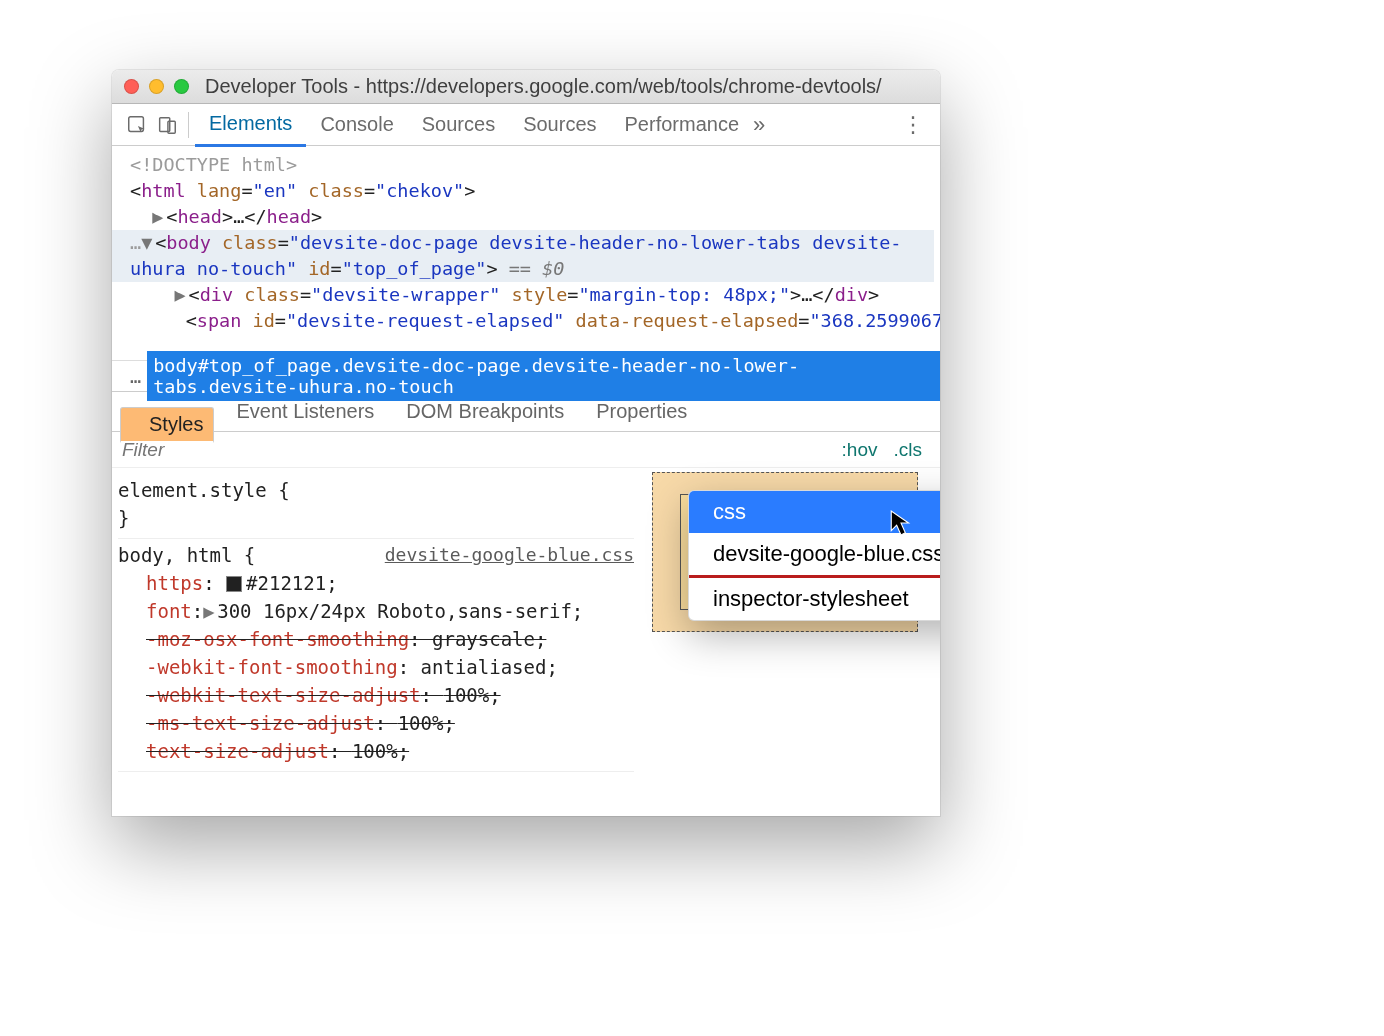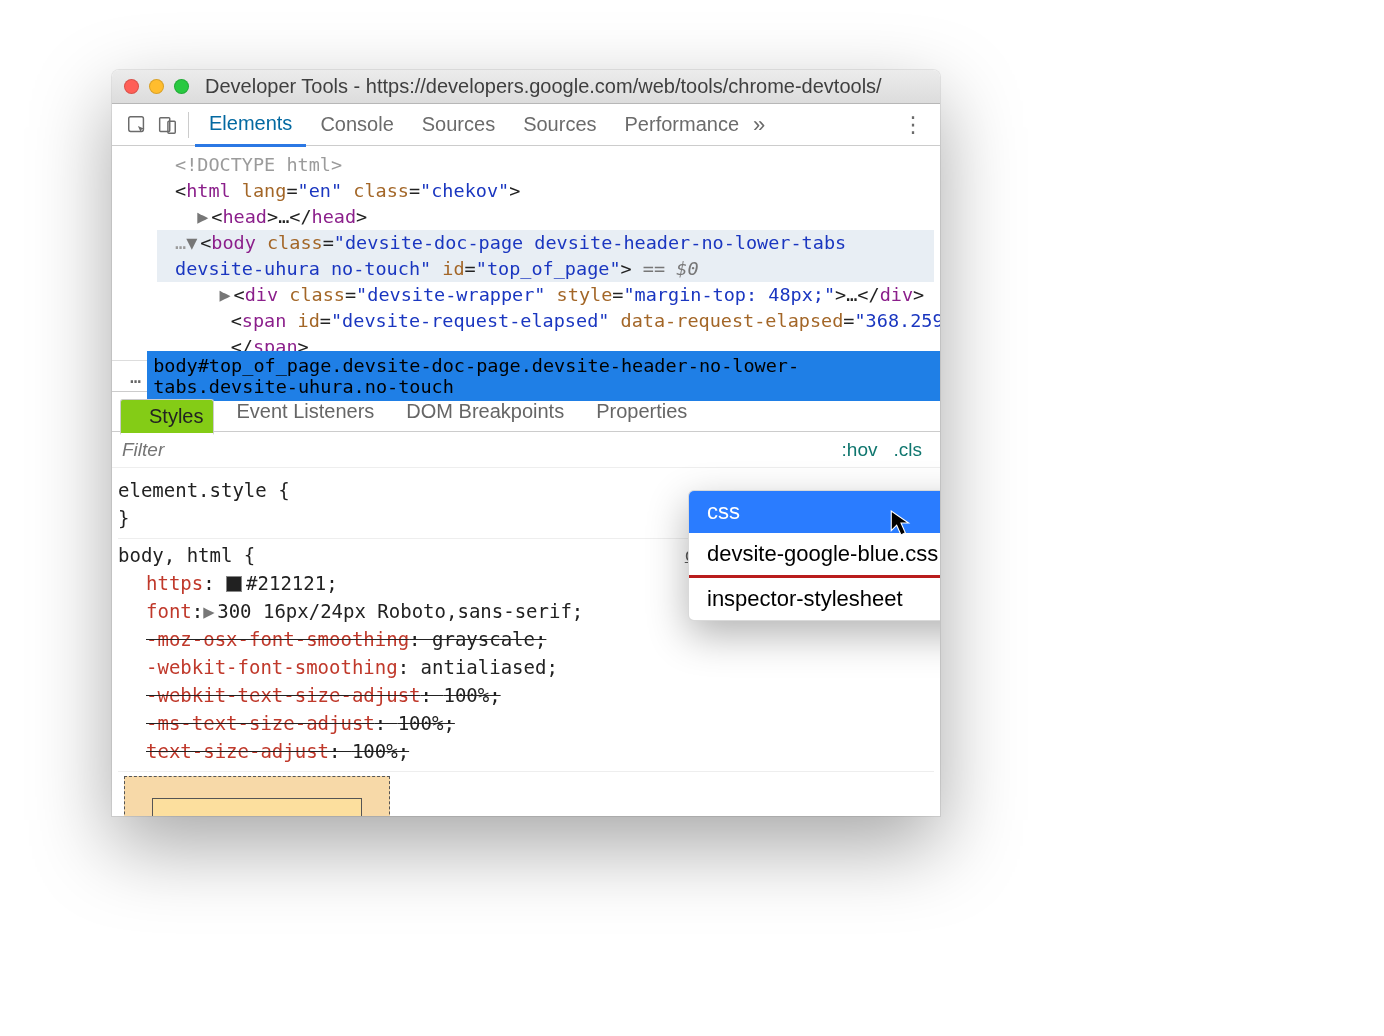--- a/index.html
+++ b/index.html
@@ -32,50 +32,50 @@
   .icon-btn svg { width: 22px; height: 22px; stroke: currentColor; fill: none; stroke-width: 1.6; }
   .tab { padding: 9px 14px; cursor: default; }
   .tab.active { color: #0369a1; border-bottom: 3px solid #2b78e4; }
   .tabs .spacer { flex: 1; }
   .tabs .more { font-size: 22px; }
   .tabs .kebab { font-size: 22px; padding: 0 6px; }
 
   
   .tree {
     font-family: Menlo, Consolas, monospace; font-size: 18.5px; line-height: 26px;
-    padding: 6px 6px 0 18px; color: #222; height: 214px; overflow: hidden; margin-left: 45px;
+    padding: 6px 6px 0 18px; color: #222; height: 214px; overflow: hidden;
   }
   .gray{color:#9b9b9b}.tag{color:#8b1f8b}.attr{color:#a36627}.val{color:#1a36c0}.eqpun{color:#222}
   .tri{color:#777; display:inline-block; width:14px}
   .row{white-space:pre}
   .sel{background:#e8eef4}
   .shorth{ color:#777; font-style:italic }
   .strike{ text-decoration: line-through; }
 
   
   .crumb {
     height: 32px; display:flex; align-items:center; border-top:1px solid #ddd; border-bottom:1px solid #ccc;
     font-family: Menlo, Consolas, monospace; font-size: 18.5px; padding-left: 12px; color:#555;
   }
   .crumb .dots{color:#666; padding:0 6px}
-  .crumb .sel{ background:#1f7fe6; color:#000000; padding: 4px 6px; }
+  .crumb .sel{ background:#1f7fe6; color:#ffffff; padding: 4px 6px; }
 
   
   .subtabs { height: 40px; display:flex; align-items:center; gap: 12px; padding: 0 8px; font-size: 20px; color:#666; border-bottom:1px solid #ccc;}
   .subtab { padding: 5px 10px; }
-  .subtab.active{ background:#84cc16; border:1px solid #ccc; border-bottom:2px solid #fff; border-radius:3px 3px 0 0; color:#222; position:relative; top:5px;padding-left:28px;}
+  .subtab.active{ background:#fdba74; border:1px solid #ccc; border-bottom:2px solid #fff; border-radius:3px 3px 0 0; color:#222; position:relative; top:13px;padding-left:28px;}
 
   
   .filterbar{ height:36px; display:flex; align-items:center; font-size:19px; color:#888; padding:0 10px; border-bottom:1px solid #eee;}
   .filterbar input{ border:none; outline:none; font-size:19px; color:#444; font-style:italic; flex:0 0 140px; background:transparent}
   .filterbar .sp{flex:1}
   .filterbar .hov,.filterbar .cls{ font-family: Liberation Sans, sans-serif; color:#0f766e; padding:0 8px }
 
   
-  .styles-body{ display:flex;flex-direction:column; }
+  .styles-body{ display:flex; }
   .rules{ flex:1; font-family: Menlo, Consolas, monospace; font-size:19px; line-height:28px; padding: 6px 6px 0 6px; color:#222; }
   .rules .blk{ border-bottom:1px solid #eee; padding:2px 0 6px 0;}
   .rules .source{ float:right; text-decoration: underline; color:#5a5a5a; font-size:18px }
   .prop{color:#c0392b}.pval{color:#222}
   .swatch{display:inline-block;width:16px;height:16px;background:#212121;border:1px solid #888;position:relative;top:2px;margin-right:4px}
 
   
   .boxmodel{ width:300px; padding:12px 10px 0 0; position:relative }
   .bm{ position:absolute; left:12px; top:4px; width:266px; }
   .bm .layer{ position:absolute; display:flex; align-items:center; justify-content:center; font-family:Menlo,monospace; font-size:14px; }
@@ -85,21 +85,21 @@
   .bm .content{ left:72px; top:58px; width:122px; height:44px; background:#a6c8e1; border:1px solid #555; color:#1c3b5a }
   .bm span{font-size:14px;color:#333}
 
   
   .menu {
     position:absolute; left:576px; top:420px; width:356px;
     background:#fff; border:1px solid rgba(0,0,0,0.15); border-radius:6px;
     box-shadow: 0 14px 40px rgba(0,0,0,0.3);
     font-size:22px; overflow:hidden;
   }
-  .menu .item{ padding: 8px 18px; }
+  .menu .item{ padding: 8px 24px; }
   .menu .item.sep{ border-top:3px solid #b91c1c }
   .menu .item.sel{ background:#2a7cff; color:#fff }
 
   .cursor { position:absolute; left:778px; top:440px; width:22px; height:26px; }
   .cursor svg{width:100%;height:100%}
 </style>
 </head>
 <body>
 
 <div class="window">
@@ -137,21 +137,20 @@
     <div class="kebab">⋮</div>
   </div>
 
   <div class="tree">
     <div class="row gray">&lt;!DOCTYPE html&gt;</div>
     <div class="row"><span class="eqpun">&lt;</span><span class="tag">html</span> <span class="attr">lang</span><span class="eqpun">=</span><span class="val">"en"</span> <span class="attr">class</span><span class="eqpun">=</span><span class="val">"chekov"</span><span class="eqpun">&gt;</span></div>
     <div class="row">  <span class="tri">▶</span><span class="eqpun">&lt;</span><span class="tag">head</span><span class="eqpun">&gt;</span><span>…</span><span class="eqpun">&lt;/</span><span class="tag">head</span><span class="eqpun">&gt;</span></div>
     <div class="row sel" style="margin-left:-18px;padding-left:18px;white-space:normal"><span class="gray">…</span><span class="tri">▼</span><span class="eqpun">&lt;</span><span class="tag">body</span> <span class="attr">class</span><span class="eqpun">=</span><span class="val">"devsite-doc-page devsite-header-no-lower-tabs devsite-uhura no-touch"</span> <span class="attr">id</span><span class="eqpun">=</span><span class="val">"top_of_page"</span><span class="eqpun">&gt;</span><span class="shorth"> == $0</span></div>
     <div class="row">    <span class="tri">▶</span><span class="eqpun">&lt;</span><span class="tag">div</span> <span class="attr">class</span><span class="eqpun">=</span><span class="val">"devsite-wrapper"</span> <span class="attr">style</span><span class="eqpun">=</span><span class="val">"margin-top: 48px;"</span><span class="eqpun">&gt;</span><span>…</span><span class="eqpun">&lt;/</span><span class="tag">div</span><span class="eqpun">&gt;</span></div>
     <div class="row">     <span class="eqpun">&lt;</span><span class="tag">span</span> <span class="attr">id</span><span class="eqpun">=</span><span class="val">"devsite-request-elapsed"</span> <span class="attr">data-request-elapsed</span><span class="eqpun">=</span><span class="val">"368.259906769"</span><span class="eqpun">&gt;</span></div>
-    <div class="row">     <span class="eqpun">&lt;/</span><span class="tag">span</span><span class="eqpun">&gt;</span></div>
 
   </div>
 
   <div class="crumb">
     <span class="dots">…</span>
     <span class="sel">body#top_of_page.devsite-doc-page.devsite-header-no-lower-tabs.devsite-uhura.no-touch</span>
   </div>
 
   <div class="subtabs">
     <div class="subtab active">Styles</div>

